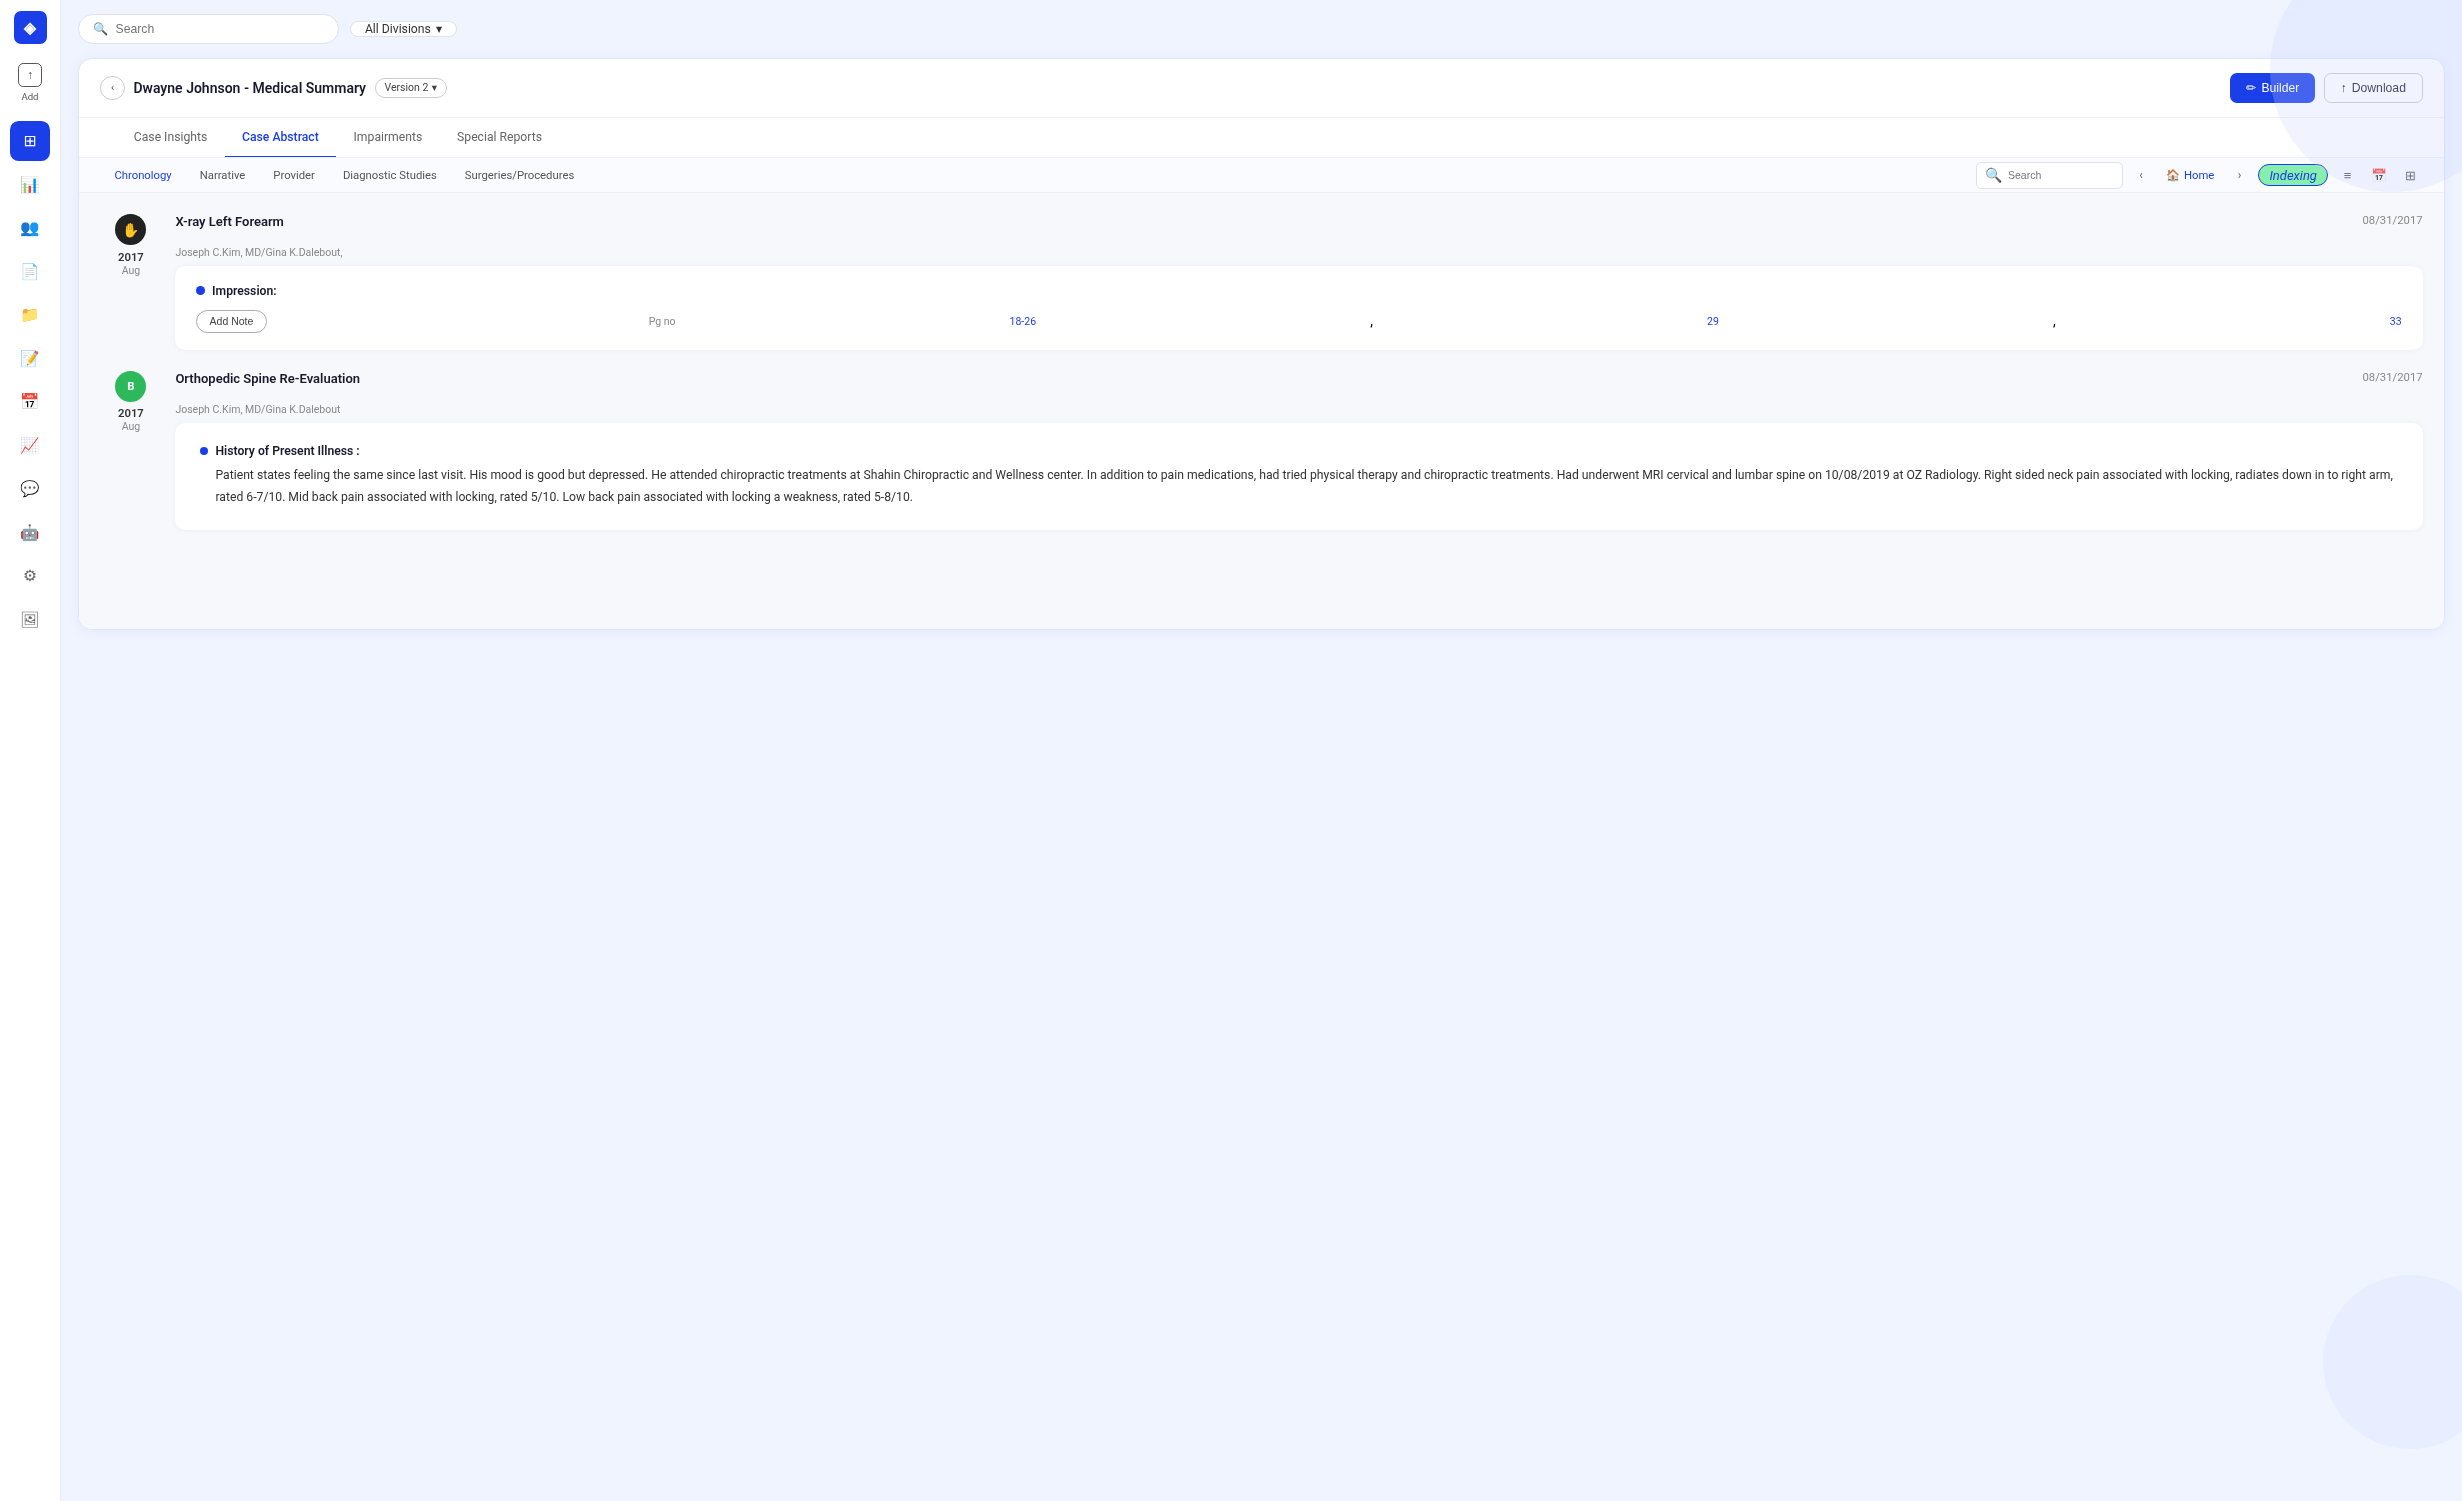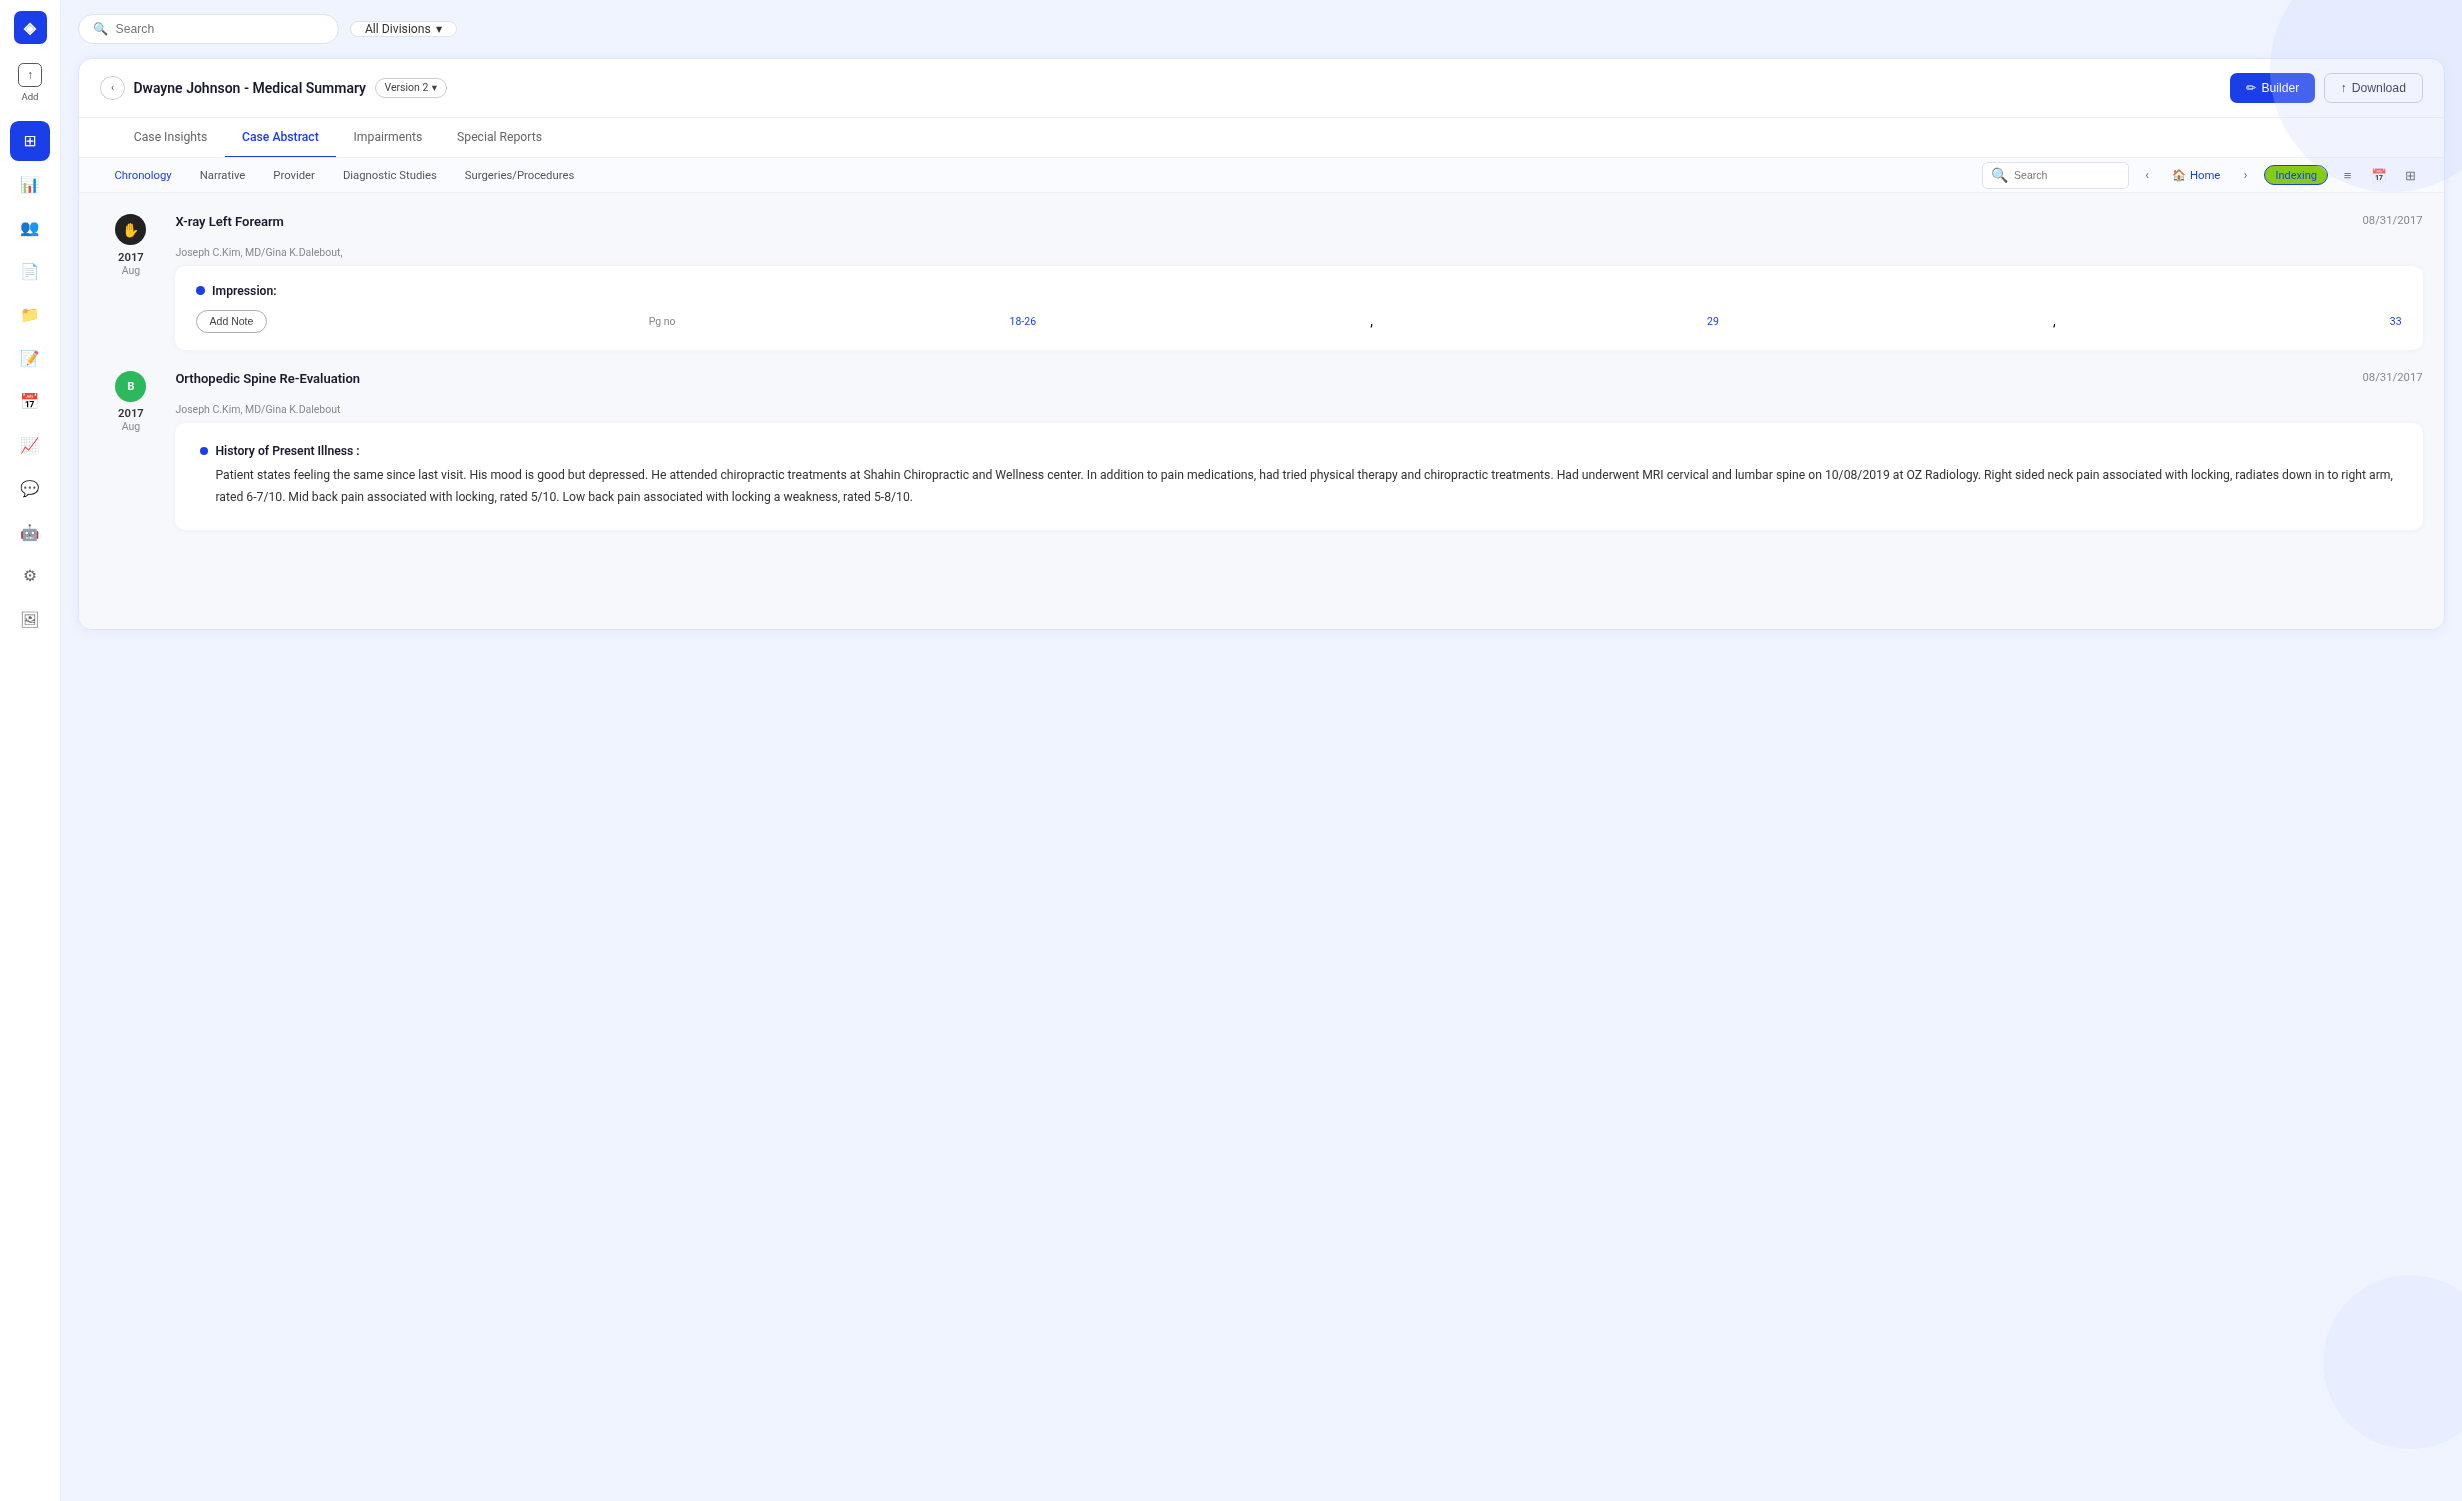--- a/index.html
+++ b/index.html
@@ -208,26 +208,27 @@
       display: flex; align-items: center; justify-content: center;
       cursor: pointer; color: #666; font-size: 12.2px;
       border-radius: 3.5px;
     }
     .home-btn {
       display: flex; align-items: center; gap: 3.5px;
       font-size: 11.3px; color: #1a3ee8; cursor: pointer;
       padding: 3.5px 7px; border-radius: 5.2px;
     }
     .indexing-badge {
-      background: #84cc16;
+      background: #86efac;
       border: 1.3px solid #1a3ee8;
       border-radius: 12.2px;
       padding: 2.6px 10.5px;
-      font-size: 11px; color: #1a3ee8;
+      font-size: 13px; color: #1a3ee8;
       cursor: pointer;
+      font-style: italic;
     }
     .icon-btn {
       width: 24.4px; height: 24.4px;
       display: flex; align-items: center; justify-content: center;
       cursor: pointer; color: #555; font-size: 13px;
       border-radius: 3.5px;
     }
 
     
     .content {

